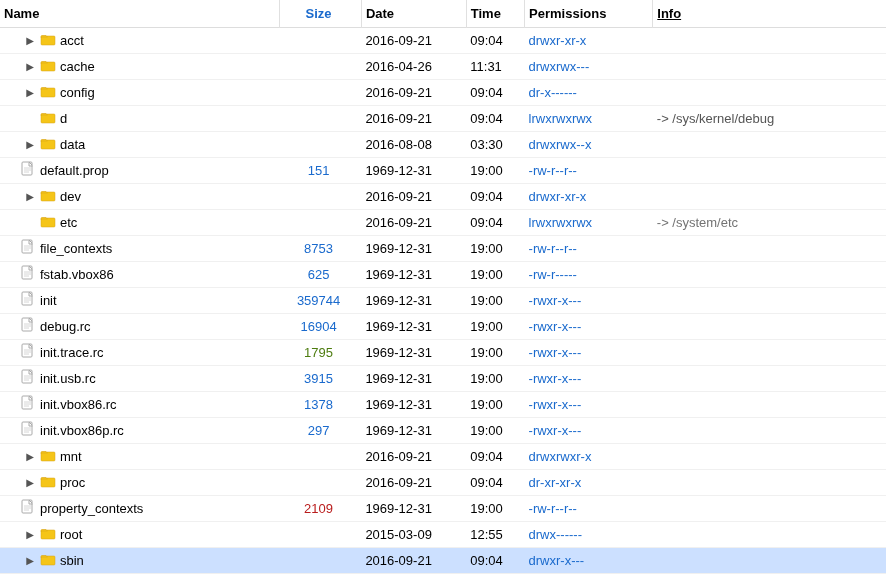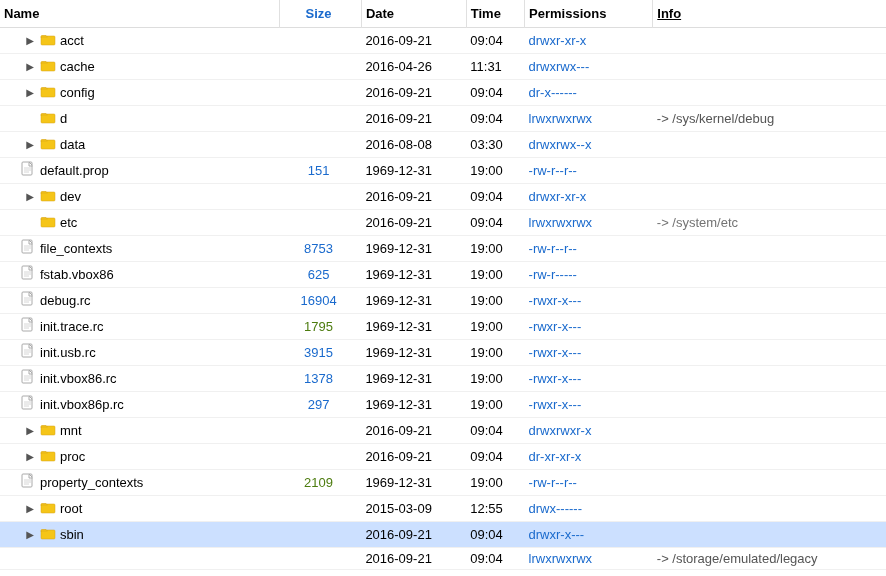--- a/index.html
+++ b/index.html
@@ -290,20 +290,41 @@
               <div class="name-cell">
                 <span class="expand-arrow" style="visibility: hidden;"></span>
                 <span><svg width="16" height="16" viewBox="0 0 16 16" fill="none" xmlns="http://www.w3.org/2000/svg">
     <rect x="2" y="1" width="10" height="13" rx="1" fill="#fff" stroke="#aaa" stroke-width="1"></rect>
     <path d="M9 1.5V5H12.5" stroke="#aaa" stroke-width="1" fill="none"></path>
     <path d="M9 1L12 4" stroke="#aaa" stroke-width="1"></path>
     <line x1="4" y1="7" x2="11" y2="7" stroke="#ccc" stroke-width="0.8"></line>
     <line x1="4" y1="9" x2="11" y2="9" stroke="#ccc" stroke-width="0.8"></line>
     <line x1="4" y1="11" x2="9" y2="11" stroke="#ccc" stroke-width="0.8"></line>
   </svg></span>
+                <span>init</span>
+              </div>
+            </td>
+            <td class="col-size" style="color: rgb(26, 106, 205);">359744</td>
+            <td class="col-date">1969-12-31</td>
+            <td class="col-time">19:00</td>
+            <td class="col-perms" style="color: rgb(26, 106, 205);">-rwxr-x---</td>
+            <td class="col-info"></td>
+          </tr>
+          <tr>
+            <td class="col-name">
+              <div class="name-cell">
+                <span class="expand-arrow" style="visibility: hidden;"></span>
+                <span><svg width="16" height="16" viewBox="0 0 16 16" fill="none" xmlns="http://www.w3.org/2000/svg">
+    <rect x="2" y="1" width="10" height="13" rx="1" fill="#fff" stroke="#aaa" stroke-width="1"></rect>
+    <path d="M9 1.5V5H12.5" stroke="#aaa" stroke-width="1" fill="none"></path>
+    <path d="M9 1L12 4" stroke="#aaa" stroke-width="1"></path>
+    <line x1="4" y1="7" x2="11" y2="7" stroke="#ccc" stroke-width="0.8"></line>
+    <line x1="4" y1="9" x2="11" y2="9" stroke="#ccc" stroke-width="0.8"></line>
+    <line x1="4" y1="11" x2="9" y2="11" stroke="#ccc" stroke-width="0.8"></line>
+  </svg></span>
                 <span>debug.rc</span>
               </div>
             </td>
             <td class="col-size" style="color: rgb(26, 106, 205);">16904</td>
             <td class="col-date">1969-12-31</td>
             <td class="col-time">19:00</td>
             <td class="col-perms" style="color: rgb(26, 106, 205);">-rwxr-x---</td>
             <td class="col-info"></td>
           </tr>
           <tr>
@@ -434,21 +455,21 @@
     <rect x="2" y="1" width="10" height="13" rx="1" fill="#fff" stroke="#aaa" stroke-width="1"></rect>
     <path d="M9 1.5V5H12.5" stroke="#aaa" stroke-width="1" fill="none"></path>
     <path d="M9 1L12 4" stroke="#aaa" stroke-width="1"></path>
     <line x1="4" y1="7" x2="11" y2="7" stroke="#ccc" stroke-width="0.8"></line>
     <line x1="4" y1="9" x2="11" y2="9" stroke="#ccc" stroke-width="0.8"></line>
     <line x1="4" y1="11" x2="9" y2="11" stroke="#ccc" stroke-width="0.8"></line>
   </svg></span>
                 <span>property_contexts</span>
               </div>
             </td>
-            <td class="col-size" style="color: #4d7c0f;">2109</td>
+            <td class="col-size" style="color: #b91c1c;">2109</td>
             <td class="col-date">1969-12-31</td>
             <td class="col-time">19:00</td>
             <td class="col-perms" style="color: rgb(26, 106, 205);">-rw-r--r--</td>
             <td class="col-info"></td>
           </tr>
           <tr>
             <td class="col-name">
               <div class="name-cell">
                 <span class="indent"></span>
                 <span class="expand-arrow">▶</span>

